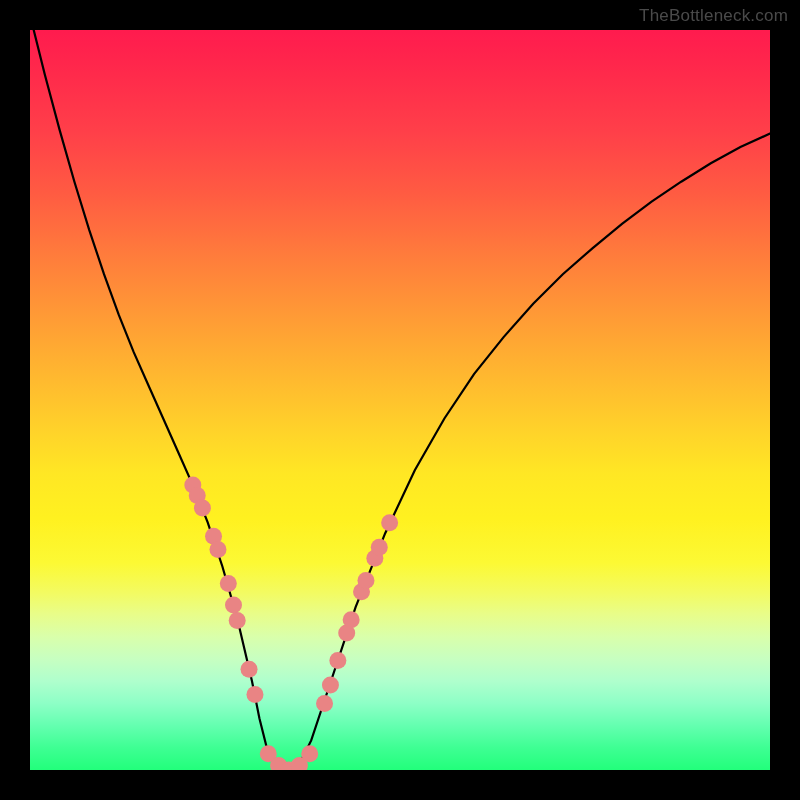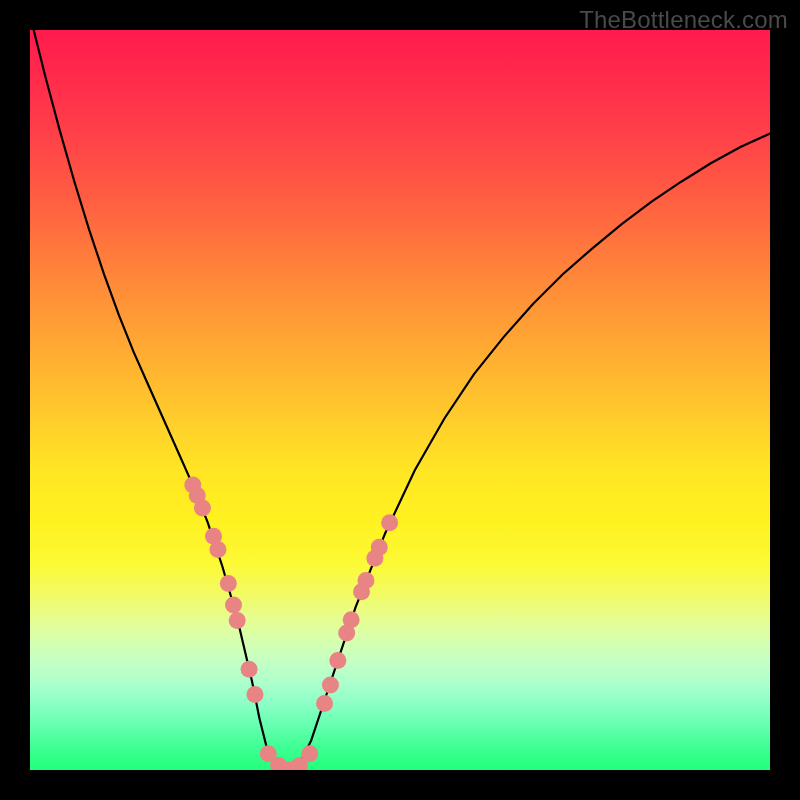--- a/index.html
+++ b/index.html
@@ -8,21 +8,21 @@
     width: 800px;
     height: 800px;
     background: #000;
     position: relative;
   }
   .watermark {
     position: absolute;
     top: 6px;
     right: 12px;
     font-family: Arial, Helvetica, sans-serif;
-    font-size: 24px;
+    font-size: 17px;
     font-weight: 500;
     color: #4a4a4a;
     letter-spacing: 0.2px;
     z-index: 10;
   }
   .plot {
     position: absolute;
     left: 30px;
     top: 30px;
     width: 740px;

